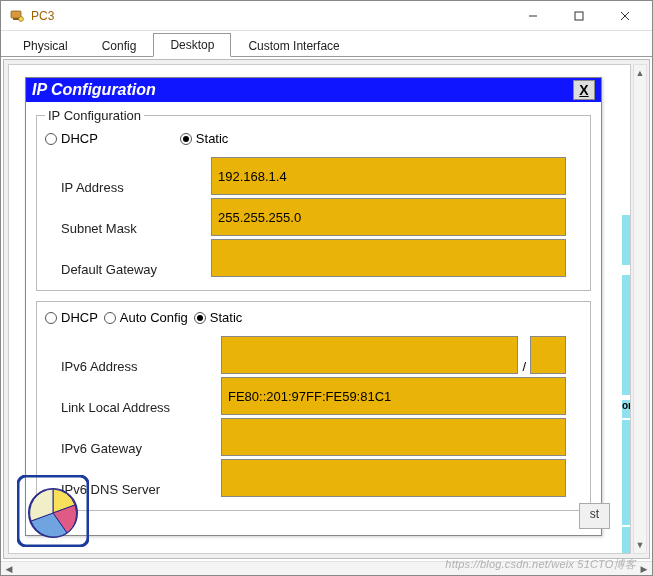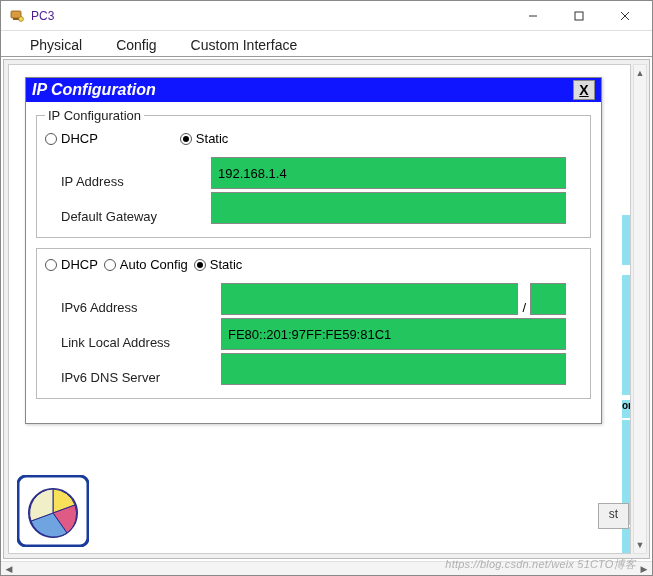--- a/index.html
+++ b/index.html
@@ -2,26 +2,26 @@
 <html><head>
 <meta charset="utf-8">
 <style>
   * { box-sizing: border-box; font-family: Tahoma, Arial, sans-serif; }
   body { margin: 0; background: #fff; width: 653px; height: 576px; overflow: hidden; position: relative; }
 
   
   .window { width: 653px; height: 576px; border: 1px solid #888; position: relative; background: #fff; }
   .titlebar { height: 30px; background: #fff; display: flex; align-items: center; padding: 0 4px 0 8px; border-bottom: 1px solid #e0e0e0; }
   .titlebar .icon { width: 16px; height: 16px; margin-right: 6px; display: inline-flex; align-items: center; justify-content: center; }
-  .titlebar .title { font-size: 12px; color: #4c1d95; flex: 1; }
+  .titlebar .title { font-size: 12px; color: #a16207; flex: 1; }
   .win-controls { display: flex; }
   .win-btn { width: 46px; height: 28px; display: flex; align-items: center; justify-content: center; color: #333; font-size: 14px; }
 
   
-  .tabstrip { height: 26px; display: flex; align-items: flex-end; font-size: 14px; border-bottom: 1px solid #999; padding-left: 12px; background: #fff; }
+  .tabstrip { height: 26px; display: flex; align-items: flex-end; font-size: 12px; border-bottom: 1px solid #999; padding-left: 5px; background: #fff; }
   .tab { padding: 4px 16px; border: 1px solid transparent; border-bottom: none; position: relative; top: 1px; cursor: pointer; color: #222; }
   .tab.active { border-color: #999; background: #fff; border-bottom: 1px solid #fff; }
 
   
   .content-frame { position: absolute; top: 58px; left: 2px; right: 2px; bottom: 16px; border: 1px solid #bbb; background: #f0f0f0; }
   .content-inner { position: absolute; top: 4px; left: 4px; right: 18px; bottom: 4px; background: #fff; border: 1px solid #ccc; overflow: hidden; }
   .vscroll { position: absolute; top: 4px; right: 2px; bottom: 4px; width: 14px; background: #f4f4f4; border: 1px solid #e0e0e0; }
   .vscroll .arrow { height: 16px; color: #666; font-size: 9px; display: flex; align-items: center; justify-content: center; }
   .hscroll { position: absolute; left: 0; right: 0; bottom: 0; height: 14px; background: #f4f4f4; border-top: 1px solid #e0e0e0; display: flex; justify-content: space-between; }
   .hscroll .arrow { width: 16px; color: #666; font-size: 9px; display: flex; align-items: center; justify-content: center; }
@@ -36,37 +36,37 @@
   fieldset { border: 1px solid #bbb; margin: 0 0 10px 0; padding: 4px 8px 10px 8px; }
   legend { font-size: 13px; padding: 0 3px; color: #222; }
 
   .radio-row { display: flex; gap: 6px; padding: 4px 0 8px 0; }
   .radio-item { display: flex; align-items: center; gap: 4px; font-size: 13px; }
   .radio-outer { width: 12px; height: 12px; border: 1px solid #555; border-radius: 50%; display: inline-flex; align-items: center; justify-content: center; background: #fff; }
   .radio-dot { width: 6px; height: 6px; border-radius: 50%; background: #000; }
 
   .form-row { display: flex; align-items: flex-end; margin: 3px 16px; }
   .form-label { width: 150px; font-size: 13px; color: #222; }
-  .form-input { flex: 1; border: 1px solid #888; height: 32px; padding: 2px 6px; font-size: 13px; background: #22c55e; }
+  .form-input { flex: 1; border: 1px solid #888; height: 38px; padding: 2px 6px; font-size: 13px; background: #eab308; }
   .form-input.small { width: 36px; flex: none; }
   .slash { padding: 0 4px; }
 
   
   .desk-icons { position: absolute; left: 8px; bottom: 6px; display: flex; }
   .pie-icon { width: 72px; height: 72px; }
 
   
   .cyan-edge { position: absolute; background: #8fe1f0; }
   .c1 { right: 0; top: 150px; width: 8px; height: 50px; }
   .c2 { right: 0; top: 210px; width: 8px; height: 120px; }
   .c3 { right: 0; top: 335px; width: 8px; height: 18px; font-weight: bold; color: #000; font-size: 10px; padding-left: 0; }
   .c4 { right: 0; top: 355px; width: 8px; height: 105px; }
   .c5 { right: 0; top: 462px; width: 8px; height: 30px; }
 
-  .side-btn { position: absolute; right: 1px; bottom: 24px; height: 26px; border: 1px solid #aaa; background: #f0f0f0; font-size: 12px; padding: 3px 10px; color: #333; }
+  .side-btn { position: absolute; right: 20px; bottom: 24px; height: 26px; border: 1px solid #aaa; background: #f0f0f0; font-size: 12px; padding: 3px 10px; color: #333; }
 
   .watermark { position: absolute; right: 16px; bottom: 3px; font-size: 11px; color: rgba(120,120,120,0.55); font-style: italic; letter-spacing: 0.2px; }
 </style>
 </head>
 <body>
 
 <div class="window">
 
   <div class="titlebar">
     <span class="icon">
@@ -93,20 +93,21 @@
             <line x1="1" y1="1" x2="9" y2="9" stroke="#333" stroke-width="1"></line>
             <line x1="9" y1="1" x2="1" y2="9" stroke="#333" stroke-width="1"></line>
           </svg>
       </div>
     </div>
   </div>
 
   <div class="tabstrip">
     <div class="tab">Physical</div>
     <div class="tab">Config</div>
+    <div class="tab active">Desktop</div>
     <div class="tab">Custom Interface</div>
   </div>
 
   <div class="content-frame">
     <div class="content-inner">
 
       <div class="cyan-edge c1"></div>
       <div class="cyan-edge c2"></div>
       <div class="cyan-edge c3">or</div>
       <div class="cyan-edge c4"></div>
@@ -131,20 +132,24 @@
                     <span class="radio-dot"></span>
                   </span>
                 <span>Static</span>
               </label>
             </div>
             <div class="form-row">
               <div class="form-label">IP Address</div>
               <input class="form-input" value="192.168.1.4" style="">
             </div>
             <div class="form-row">
+              <div class="form-label">Subnet Mask</div>
+              <input class="form-input" value="255.255.255.0" style="">
+            </div>
+            <div class="form-row">
               <div class="form-label">Default Gateway</div>
               <input class="form-input" value="" style="">
             </div>
           </fieldset>
 
           <fieldset>
             <div class="radio-row">
               <label class="radio-item">
                 <span class="radio-outer"></span>
                 <span>DHCP</span>
@@ -162,20 +167,24 @@
             </div>
             <div class="form-row">
               <div class="form-label" style="width:160px">IPv6 Address</div>
               <input class="form-input" value="" style="">
               <span class="slash">/</span>
               <input class="form-input small" value="" style="">
             </div>
             <div class="form-row">
               <div class="form-label" style="width:160px">Link Local Address</div>
               <input class="form-input" value="FE80::201:97FF:FE59:81C1" style="">
+            </div>
+            <div class="form-row">
+              <div class="form-label" style="width:160px">IPv6 Gateway</div>
+              <input class="form-input" value="" style="">
             </div>
             <div class="form-row">
               <div class="form-label" style="width:160px">IPv6 DNS Server</div>
               <input class="form-input" value="" style="">
             </div>
           </fieldset>
 
         </div>
       </div>
 

